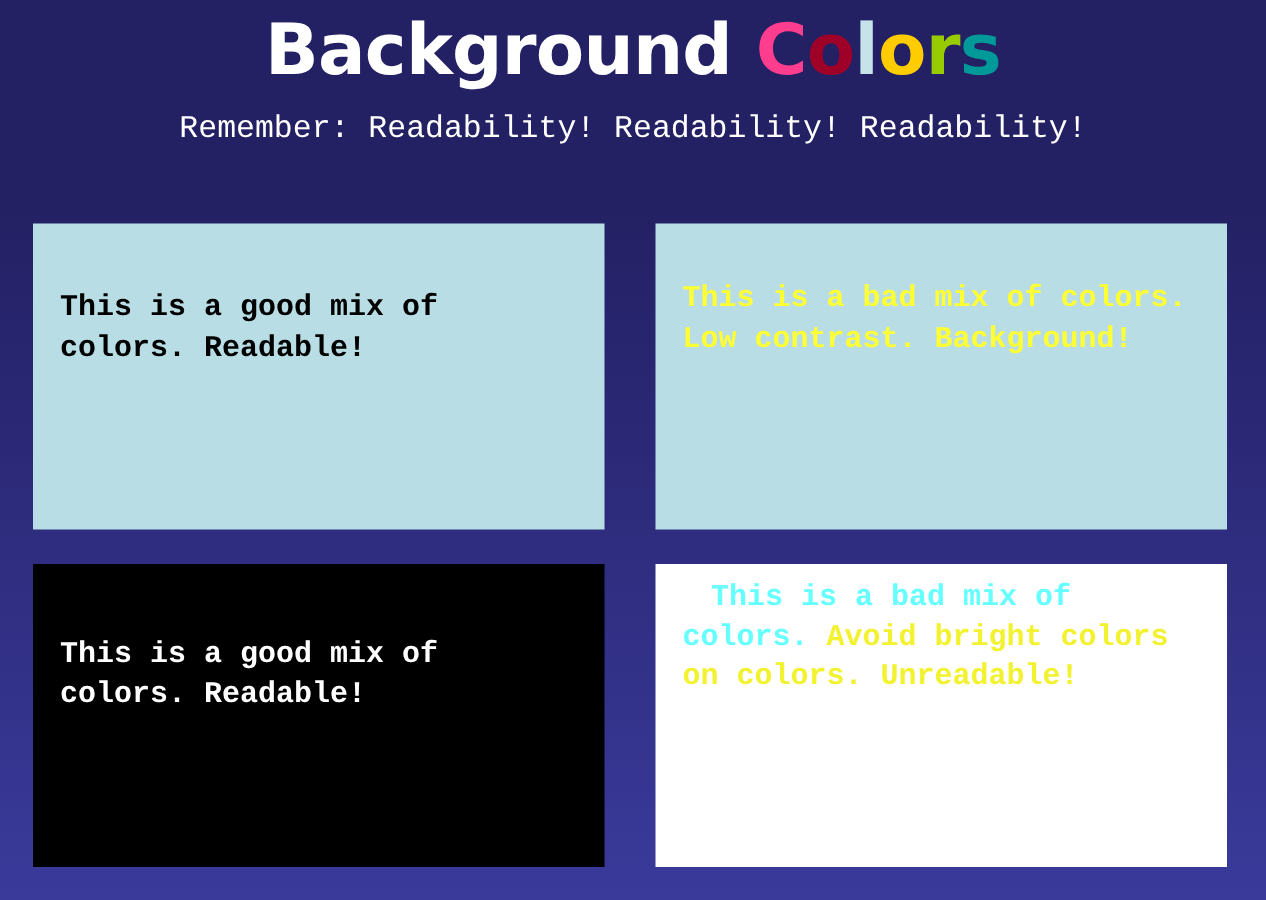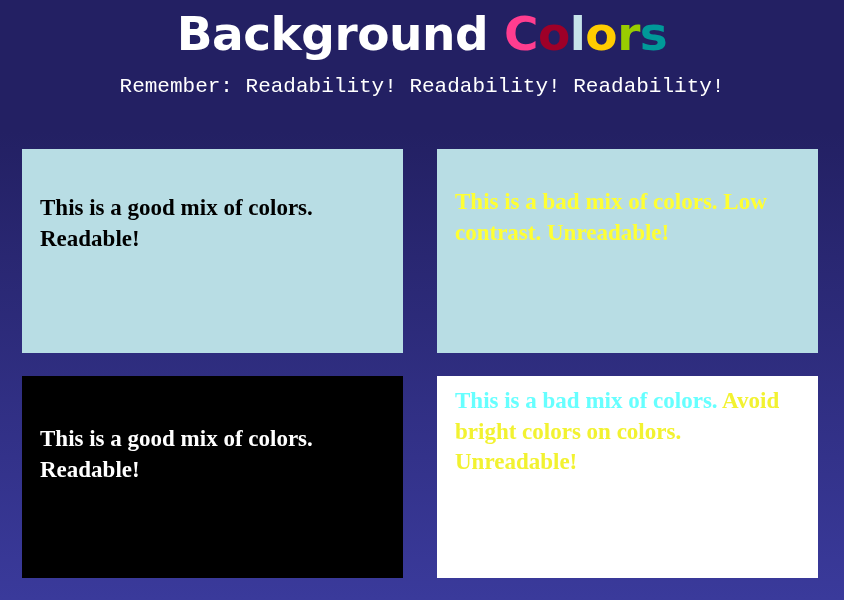--- a/index.html
+++ b/index.html
@@ -60,23 +60,23 @@
     column-gap: 34px;
     row-gap: 23px;
   }
   .card {
     box-sizing: border-box;
     padding: 16px 18px 10px 18px;
     overflow: hidden;
     display: block;
   }
   .card-text {
-    font-family: Liberation Serif, serif;
+    font-family: Liberation Mono, monospace;
     font-weight: bold;
-    font-size: 23px;
+    font-size: 20px;
     line-height: 1.33;
     margin: 0;
     word-wrap: break-word;
   }
   
   .card-a { background: #b8dde4; padding-top: 44px; }
   .card-a .card-text { color: #000000; }
 
   .card-b { background: #b8dde4; padding-top: 38px; }
   .card-b .card-text { color: #ffff33; }
@@ -99,25 +99,25 @@
     <p class="slide-subtitle" style="color: rgb(255, 255, 255);">Remember: Readability! Readability! Readability!</p>
   </div>
 
   <div class="grid">
 
     <div class="card card-a" style="background: rgb(184, 221, 228);">
       <p class="card-text" style="color: rgb(0, 0, 0);">This is a good mix of colors. Readable!</p>
     </div>
 
     <div class="card card-b" style="background: rgb(184, 221, 228);">
-      <p class="card-text" style="color: rgb(255, 255, 51);">This is a bad mix of colors. Low contrast. Unreadable!</p>
+      <p class="card-text" style="color: rgb(255, 255, 51);">This is a bad mix of colors. Low contrast. Background!</p>
     </div>
 
     <div class="card card-c" style="background: rgb(0, 0, 0);">
       <p class="card-text" style="color: rgb(255, 255, 255);">This is a good mix of colors. Readable!</p>
     </div>
 
     <div class="card card-d" style="background: rgb(255, 255, 255);">
-      <p class="card-text"><span class="seg-cyan" style="color: rgb(102, 255, 255);">This is a bad mix of colors. </span><span class="seg-yellow" style="color: rgb(242, 242, 48);">Avoid bright colors on colors. Unreadable!</span></p>
+      <p class="card-text"><span class="seg-cyan" style="color: rgb(102, 255, 255); margin-left: 19px;">This is a bad mix of colors. </span><span class="seg-yellow" style="color: rgb(242, 242, 48);">Avoid bright colors on colors. Unreadable!</span></p>
     </div>
 
   </div>
 </div>
 
 </body></html>

